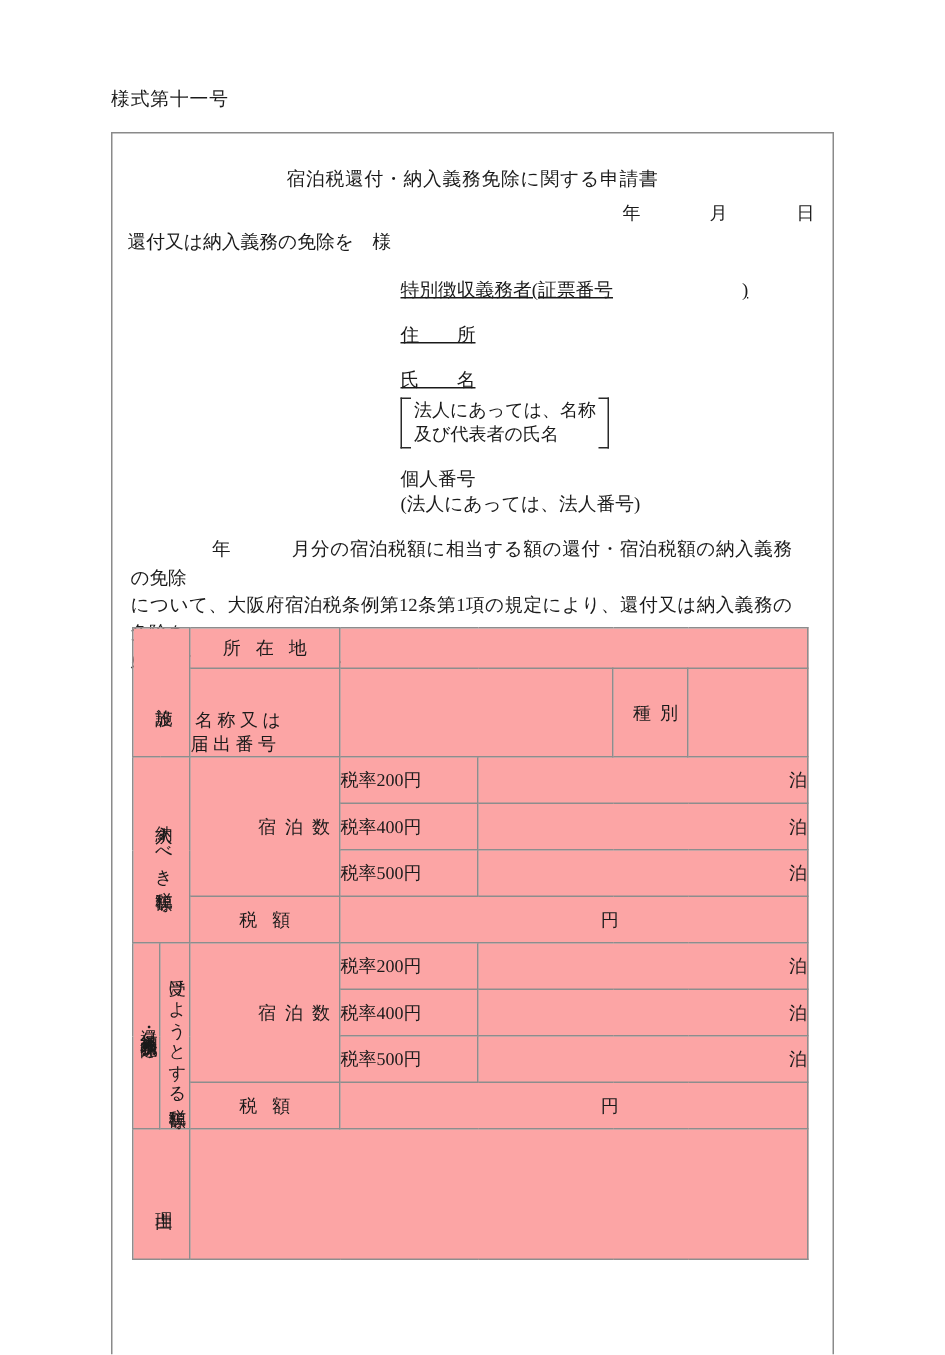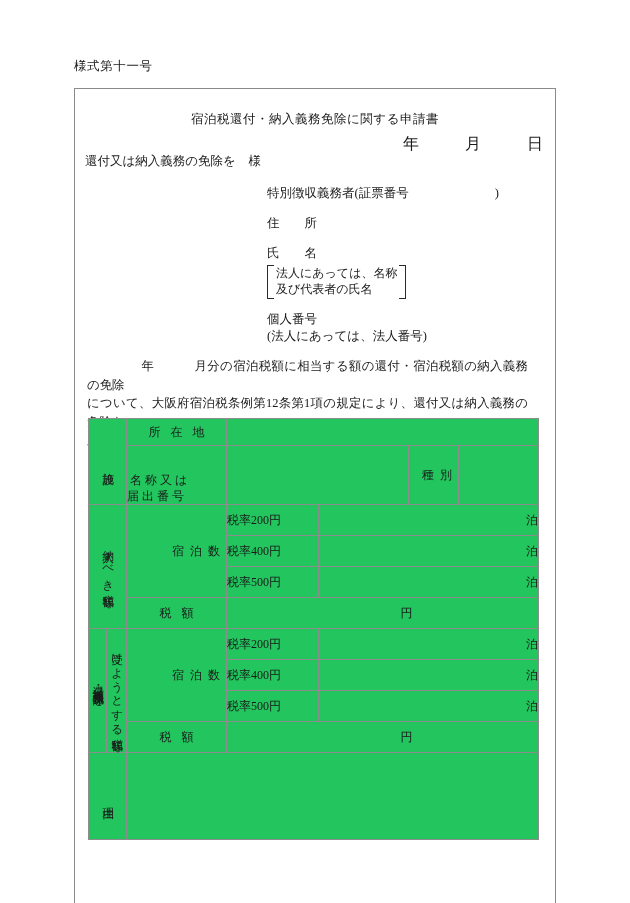--- a/index.html
+++ b/index.html
@@ -50,41 +50,42 @@
     right: 0;
     top: 22px;
     text-align: center;
     font-size: 12.5px;
     letter-spacing: 0.5px;
   }
   .date-line {
     position: absolute;
     right: 12px;
     top: 45px;
-    font-size: 16px;
+    font-size: 12px;
     white-space: nowrap;
   }
   .date-line .gap-a { display:inline-block; width: 46px; }
   .date-line .gap-b { display:inline-block; width: 46px; }
   .addressee {
     position: absolute;
     left: 10px;
     top: 64px;
     font-size: 12.5px;
     white-space: nowrap;
   }
   .applicant {
     position: absolute;
     left: 192px;
     top: 96px;
     font-size: 12.5px;
   }
   .applicant .row {
     margin-bottom: 13px;
     white-space: nowrap;
+    text-decoration: underline;
   }
   .cert-gap { display:inline-block; width: 86px; }
 
   .bracket-note {
     position: absolute;
     left: 192px;
     top: 176px;
     font-size: 12px;
     display: flex;
     align-items: stretch;
@@ -132,21 +133,21 @@
     top: 329px;
     width: 450px;
     border-collapse: collapse;
     table-layout: fixed;
     font-size: 12px;
   }
   table.form td {
     border: 1px solid #8d8d8d;
     padding: 0;
     vertical-align: middle;
-    background: #22c55e;
+    background: #fca5a5;
   }
   .vlabel {
     writing-mode: vertical-rl;
     text-orientation: upright;
     white-space: nowrap;
     margin: 0 auto;
     letter-spacing: 1px;
     line-height: 1;
     font-size: 11.5px;
   }

